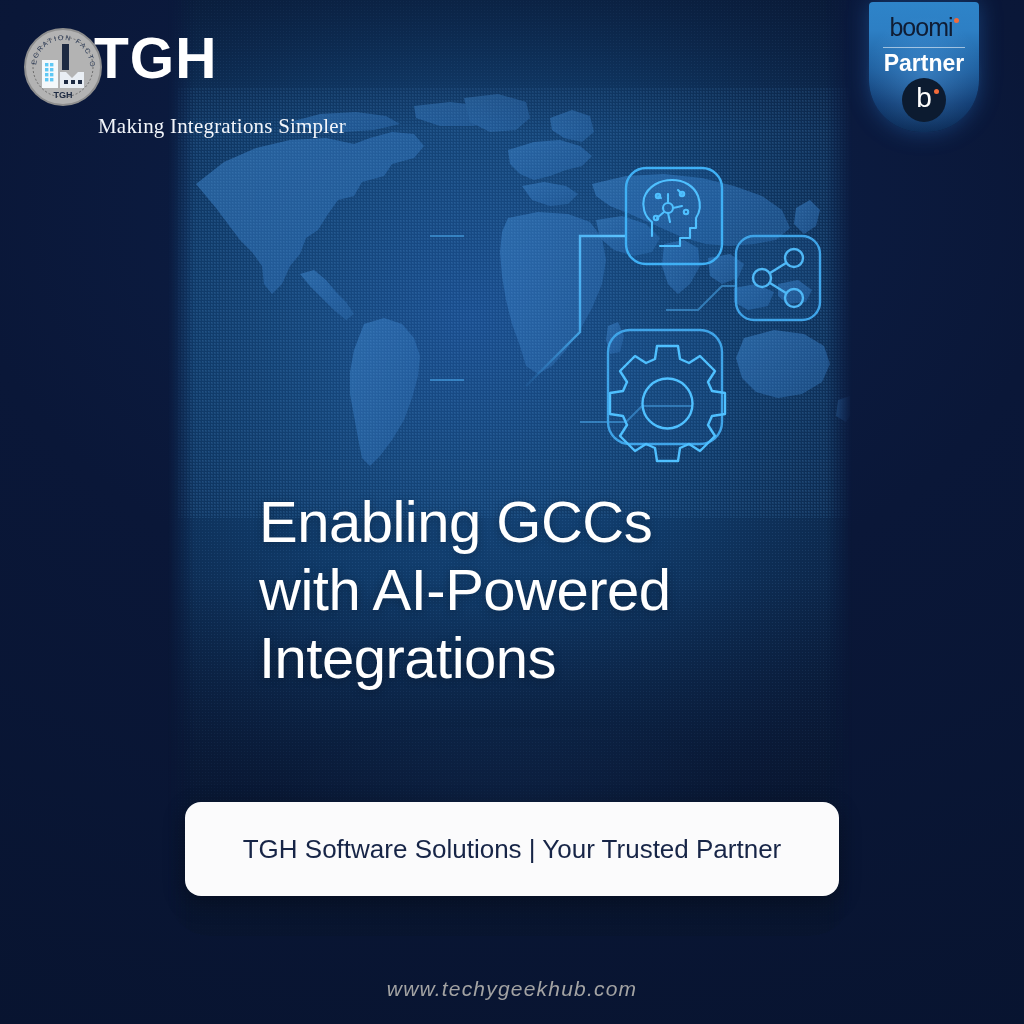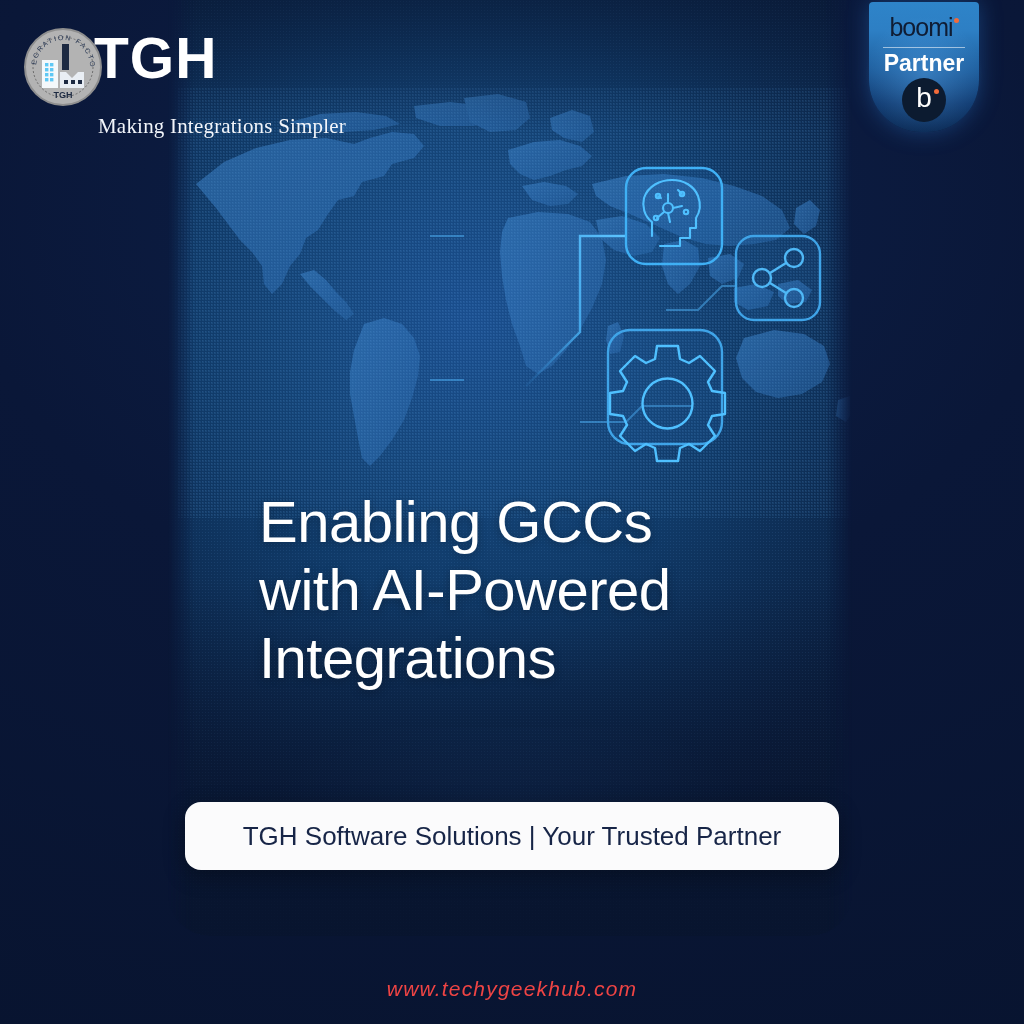--- a/index.html
+++ b/index.html
@@ -223,21 +223,21 @@
     text-shadow: 0 2px 10px rgba(0,0,0,0.28);
   }
   .headline .l { display: block; white-space: nowrap; }
 
   
   .card {
     position: absolute;
     left: 185px;
     top: 802px;
     width: 654px;
-    height: 68px;
+    height: 94px;
     background: #fbfbfc;
     border-radius: 16px;
     box-shadow: 0 6px 22px rgba(0,0,0,0.30);
     display: flex;
     flex-direction: column;
     justify-content: center;
     padding: 0 16px;
     box-sizing: border-box;
   }
   .card-line {
@@ -249,21 +249,21 @@
   }
 
   
   .footer {
     position: absolute;
     left: 0; right: 0;
     top: 977px;
     text-align: center;
     font-size: 21px;
     font-style: italic;
-    color: #ef4444;
+    color: #a3a3a3;
     letter-spacing: 1.2px;
   }
 </style>
 </head>
 <body>
 
 <div id="poster">
 
   <div class="outer-bg"></div>
 

